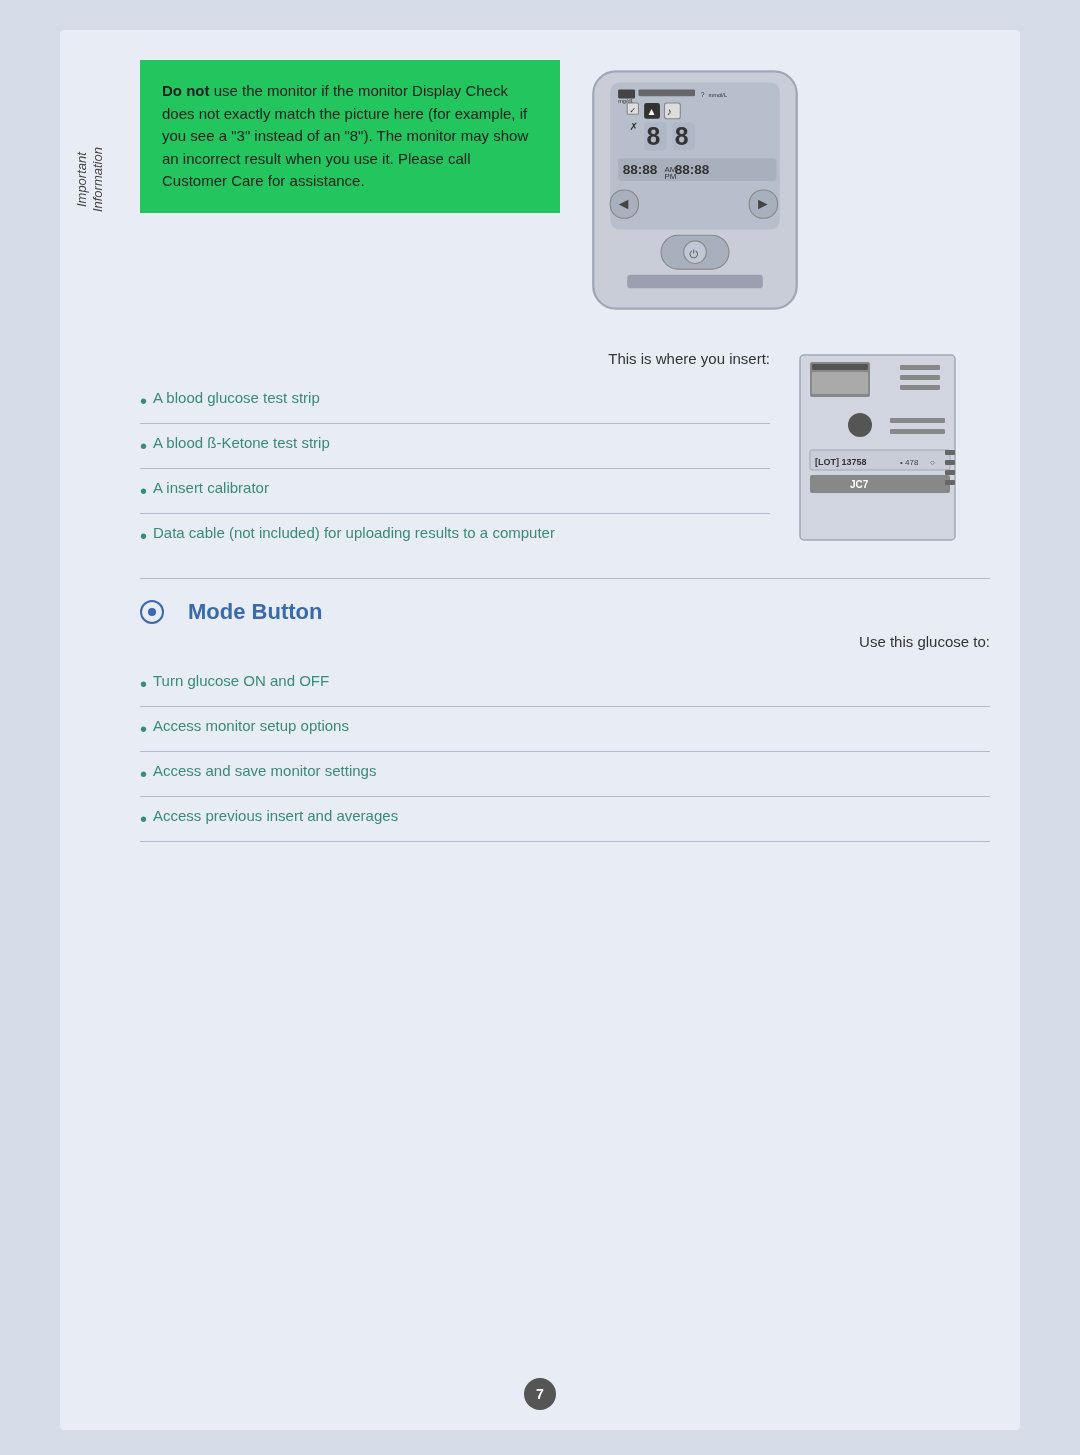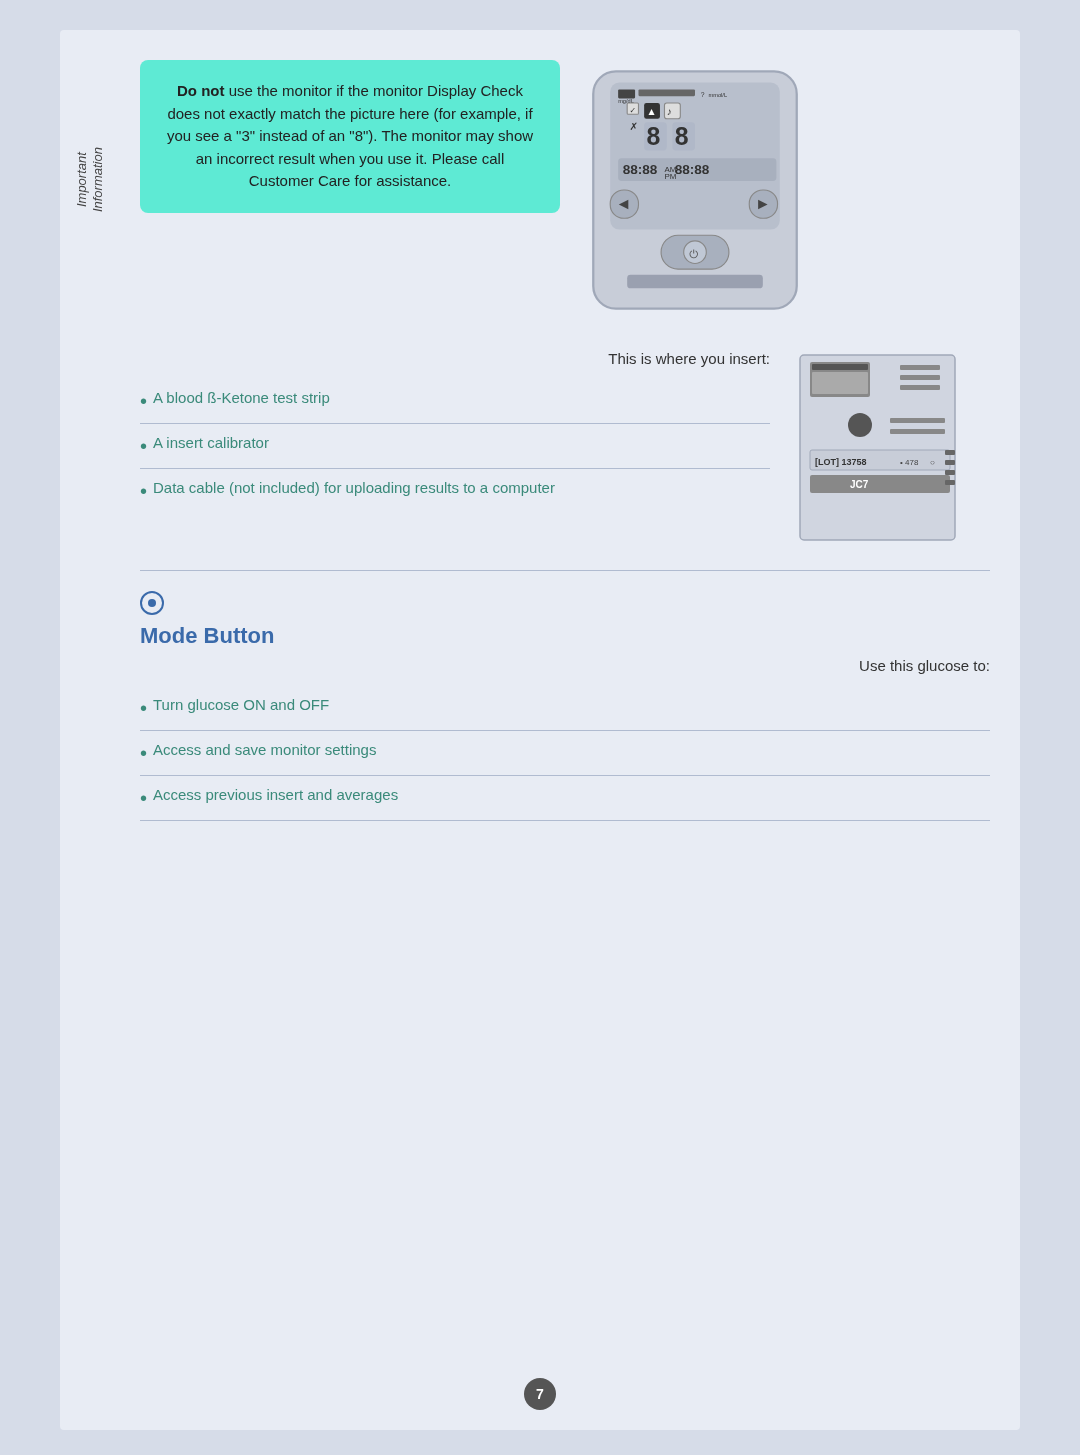--- a/index.html
+++ b/index.html
@@ -47,29 +47,28 @@
 
     
     .top-section {
       display: flex;
       align-items: flex-start;
       padding: 30px 30px 20px 80px;
       gap: 20px;
     }
 
     .info-box {
-      background: #5eead4;
-      border-radius: 8px;
+      background: #22c55e;
+      border-radius: 0;
       padding: 20px 22px;
       flex: 1;
       max-width: 420px;
       font-size: 15px;
       line-height: 1.5;
       color: #222;
-      text-align: center;
     }
 
     .info-box .bold {
       font-weight: bold;
     }
 
     .monitor-image {
       width: 240px;
       height: 260px;
       flex-shrink: 0;
@@ -149,25 +148,24 @@
     
     .divider {
       height: 1px;
       background: #b0bbd0;
       margin: 20px 0;
     }
 
     
     .mode-title {
       display: flex;
-      align-items: flex-start;
-      gap: 8px;
+      align-items: center;
+      gap: 24px;
       margin-bottom: 8px;
       margin-top: 20px;
-      flex-direction: column;
     }
 
     .mode-icon {
       width: 24px;
       height: 24px;
       border-radius: 50%;
       border: 2px solid #3a6aaa;
       display: flex;
       align-items: center;
       justify-content: center;
@@ -276,20 +274,21 @@
       </svg>
     </div>
   </div>
 
   <div class="main-content">
 
     <div class="two-col">
       <div style="flex:1">
         <div class="section-subtitle">This is where you insert:</div>
         <ul class="bullet-list">
+          <li class="teal bottom-border">A blood glucose test strip</li>
           <li class="teal bottom-border">A blood ß-Ketone test strip</li>
           <li class="teal bottom-border">A insert calibrator</li>
           <li class="teal">Data cable (not included) for uploading results to a computer</li>
         </ul>
       </div>
 
       <div class="strip-image">
         <svg viewBox="0 0 180 200" width="180" height="200">
 
           <rect x="10" y="5" width="155" height="185" rx="4" fill="#d0d5e0" stroke="#a0a8b8" stroke-width="1.5"></rect>
@@ -328,20 +327,21 @@
     <div>
       <div class="mode-title">
         <div class="mode-icon">
           <div class="mode-icon-inner"></div>
         </div>
         <span class="mode-title-text">Mode Button</span>
       </div>
       <div class="section-subtitle">Use this glucose to:</div>
       <ul class="bullet-list">
         <li class="teal bottom-border">Turn glucose ON and OFF</li>
+        <li class="teal bottom-border">Access monitor setup options</li>
         <li class="teal bottom-border">Access and save monitor settings</li>
         <li class="teal bottom-border">Access previous insert and averages</li>
       </ul>
     </div>
 
   </div>
 
   <div class="page-number">7</div>
 
 </div>

